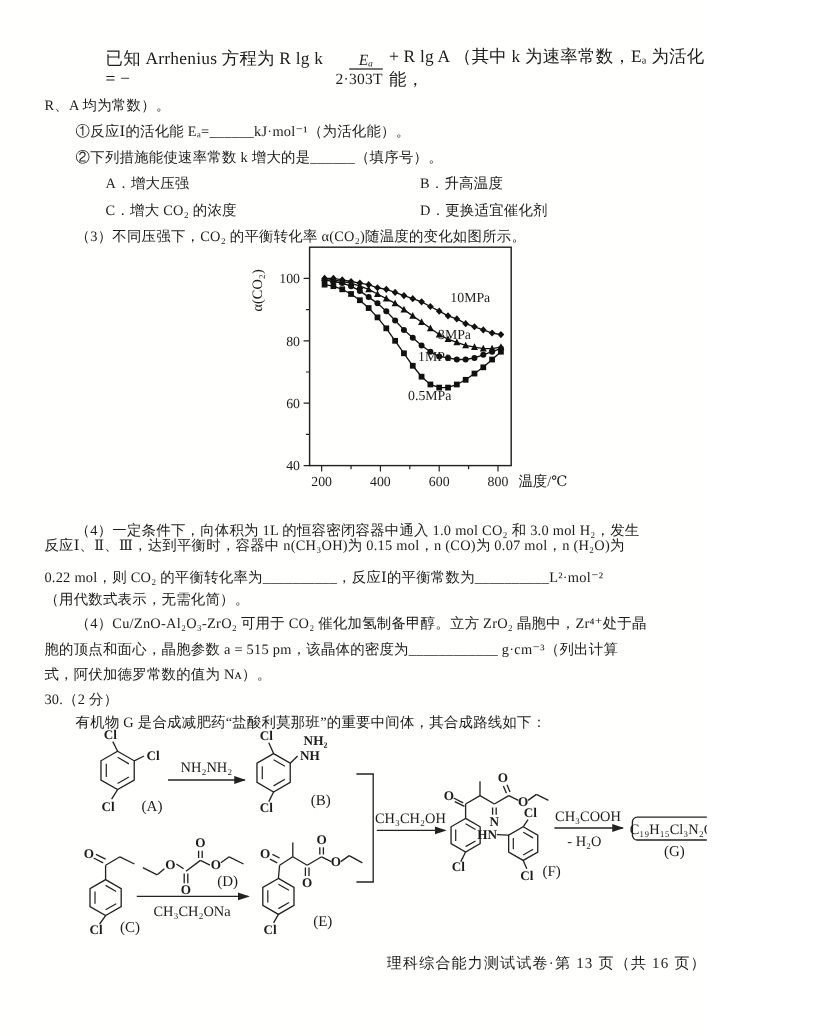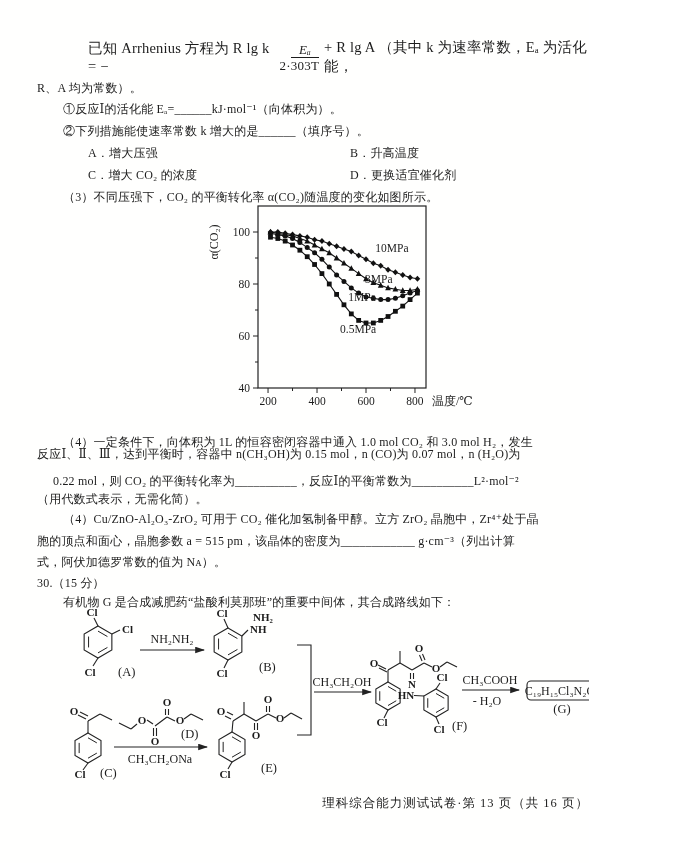--- a/index.html
+++ b/index.html
@@ -28,21 +28,21 @@
   <div class="eq" style="left:88px;top:38px;">
     <span>已知 Arrhenius 方程为 R lg k = −</span>
     <span class="frac">
       <span class="num">Eₐ</span>
       <span class="den">2·303T</span>
     </span>
     <span>+ R lg A （其中 k 为速率常数，Eₐ 为活化能，</span>
   </div>
 
   <div class="ln" style="left:37px;top:79px;">R、A 均为常数）。</div>
-  <div class="ln" style="left:63px;top:100px;">①反应Ⅰ的活化能 Eₐ=______kJ·mol⁻¹（向体积为）。</div>
+  <div class="ln" style="left:63px;top:100px;">①反应Ⅰ的活化能 Eₐ=______kJ·mol⁻¹（为活化能）。</div>
   <div class="ln" style="left:63px;top:122px;">②下列措施能使速率常数 k 增大的是______（填序号）。</div>
   <div class="ln" style="left:88px;top:144px;">A．增大压强</div>
   <div class="ln" style="left:350px;top:144px;">B．升高温度</div>
   <div class="ln" style="left:88px;top:166px;">C．增大 CO₂ 的浓度</div>
   <div class="ln" style="left:350px;top:166px;">D．更换适宜催化剂</div>
   <div class="ln" style="left:63px;top:188px;font-family:Liberation Serif, serif;">（3）不同压强下，CO₂ 的平衡转化率 α(CO₂)随温度的变化如图所示。</div>
 
   <svg id="chart" width="290" height="215" viewBox="0 0 290 215" style="left:203px;top:196px;">
       <rect x="55" y="10" width="168" height="182" fill="none" stroke="#222" stroke-width="1.2"></rect>
       <line x1="65.04081632653062" y1="192" x2="65.04081632653062" y2="197" stroke="#222"></line>
@@ -158,26 +158,26 @@
       <rect x="197.33469387755102" y="107.69999999999999" width="4.8" height="4.8" fill="#111"></rect>
       <rect x="204.68163265306123" y="101.19999999999999" width="4.8" height="4.8" fill="#111"></rect>
       <rect x="212.0285714285714" y="94.69999999999999" width="4.8" height="4.8" fill="#111"></rect>
       <text x="137.0408163265306" y="137.4" class="cann">0.5MPa</text>
       <text transform="translate(15,46) rotate(-90)" text-anchor="middle" class="caxis">α(CO₂)</text>
       <text x="229" y="209" class="caxis">温度/℃</text>
     </svg>
 
   <div class="ln" style="left:63px;top:433px;">（4）一定条件下，向体积为 1L 的恒容密闭容器中通入 1.0 mol CO₂ 和 3.0 mol H₂，发生</div>
   <div class="ln" style="left:37px;top:445px;">反应Ⅰ、Ⅱ、Ⅲ，达到平衡时，容器中 n(CH₃OH)为 0.15 mol，n (CO)为 0.07 mol，n (H₂O)为</div>
-  <div class="ln" style="left:37px;top:472px;margin-left:16px;">0.22 mol，则 CO₂ 的平衡转化率为__________，反应Ⅰ的平衡常数为__________L²·mol⁻²</div>
+  <div class="ln" style="left:37px;top:472px;">0.22 mol，则 CO₂ 的平衡转化率为__________，反应Ⅰ的平衡常数为__________L²·mol⁻²</div>
   <div class="ln" style="left:37px;top:490px;">（用代数式表示，无需化简）。</div>
   <div class="ln" style="left:63px;top:510px;">（4）Cu/ZnO-Al₂O₃-ZrO₂ 可用于 CO₂ 催化加氢制备甲醇。立方 ZrO₂ 晶胞中，Zr⁴⁺处于晶</div>
   <div class="ln" style="left:37px;top:532px;">胞的顶点和面心，晶胞参数 a = 515 pm，该晶体的密度为____________ g·cm⁻³（列出计算</div>
   <div class="ln" style="left:37px;top:553px;">式，阿伏加德罗常数的值为 Nᴀ）。</div>
-  <div class="ln" style="left:37px;top:574px;">30.（15 分）</div>
+  <div class="ln" style="left:37px;top:574px;">30.（2 分）</div>
   <div class="ln" style="left:63px;top:593px;">有机物 G 是合成减肥药“盐酸利莫那班”的重要中间体，其合成路线如下：</div>
 
   <svg width="650" height="195" viewBox="0 0 650 195" style="left:28px;top:606px;">
     <defs>
       <marker id="ah" markerWidth="9" markerHeight="8" refX="8" refY="3" orient="auto">
         <path d="M0,0 L9,3 L0,6 Z" fill="#222"></path>
       </marker>
     </defs>
 
     <g>

